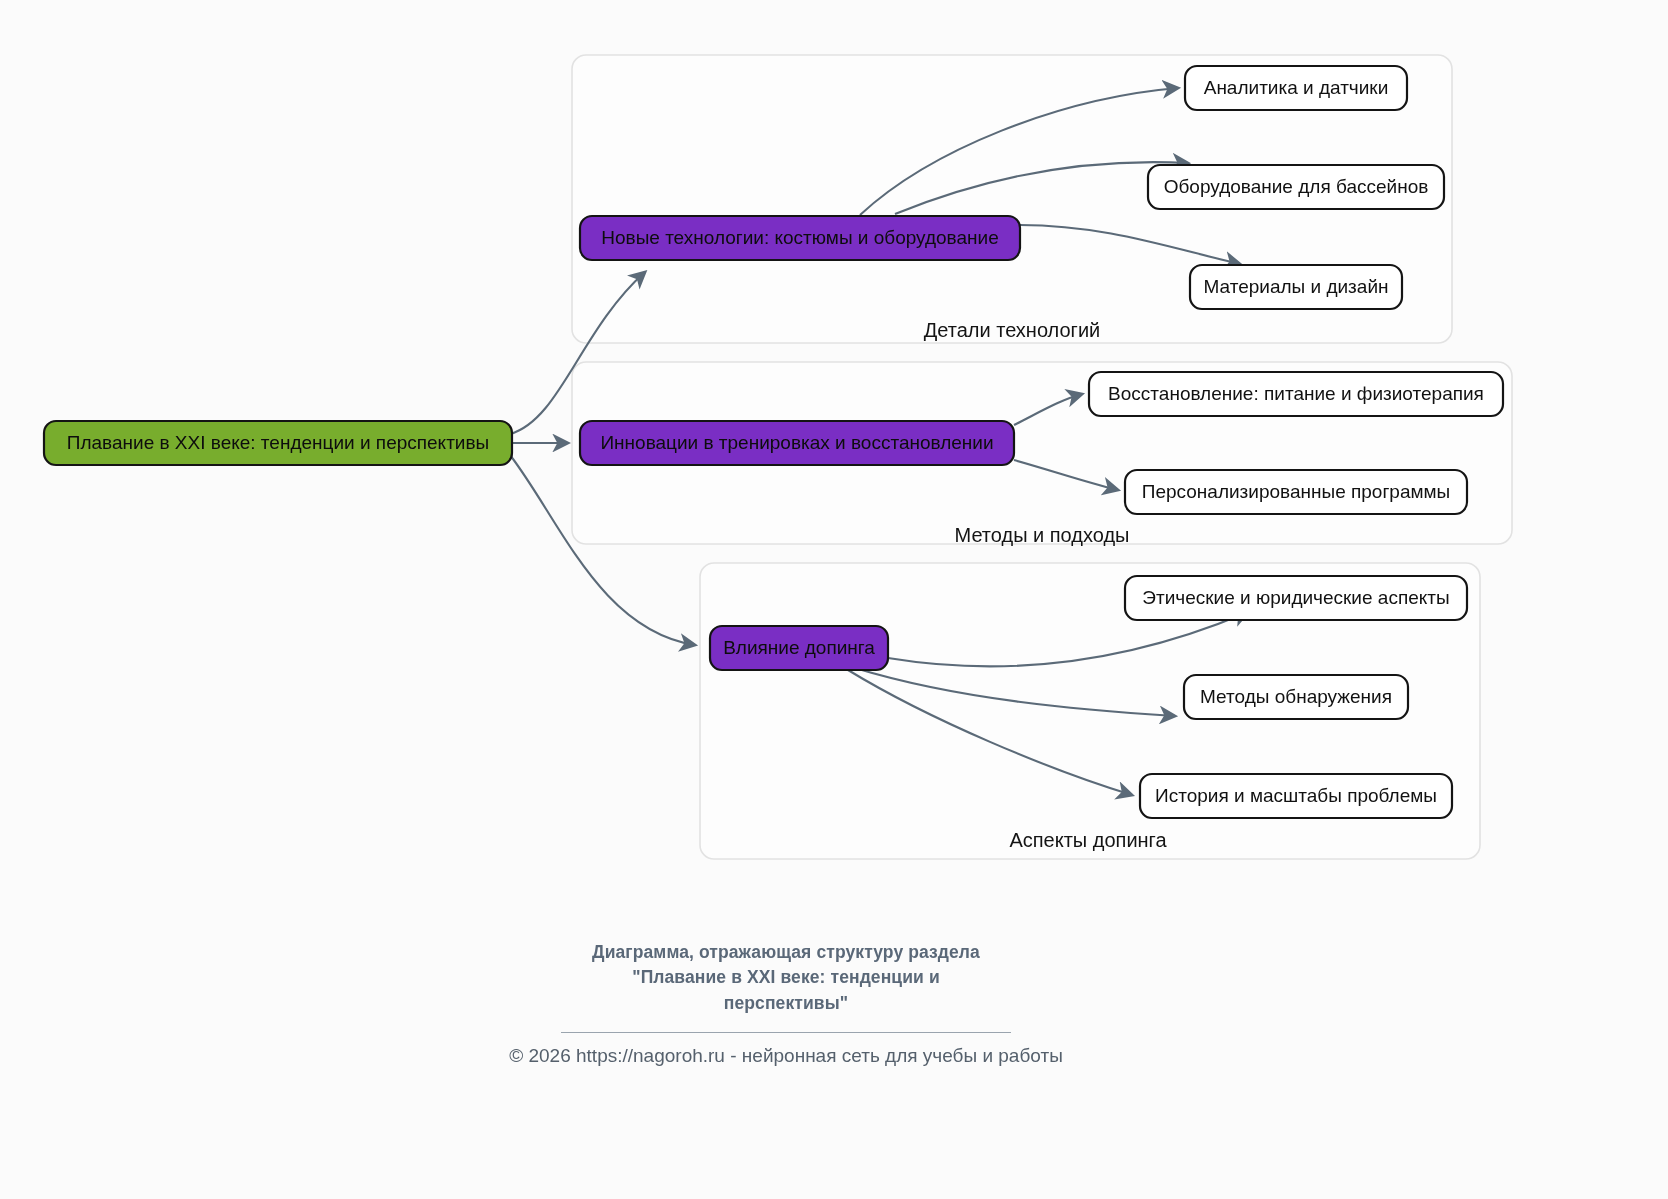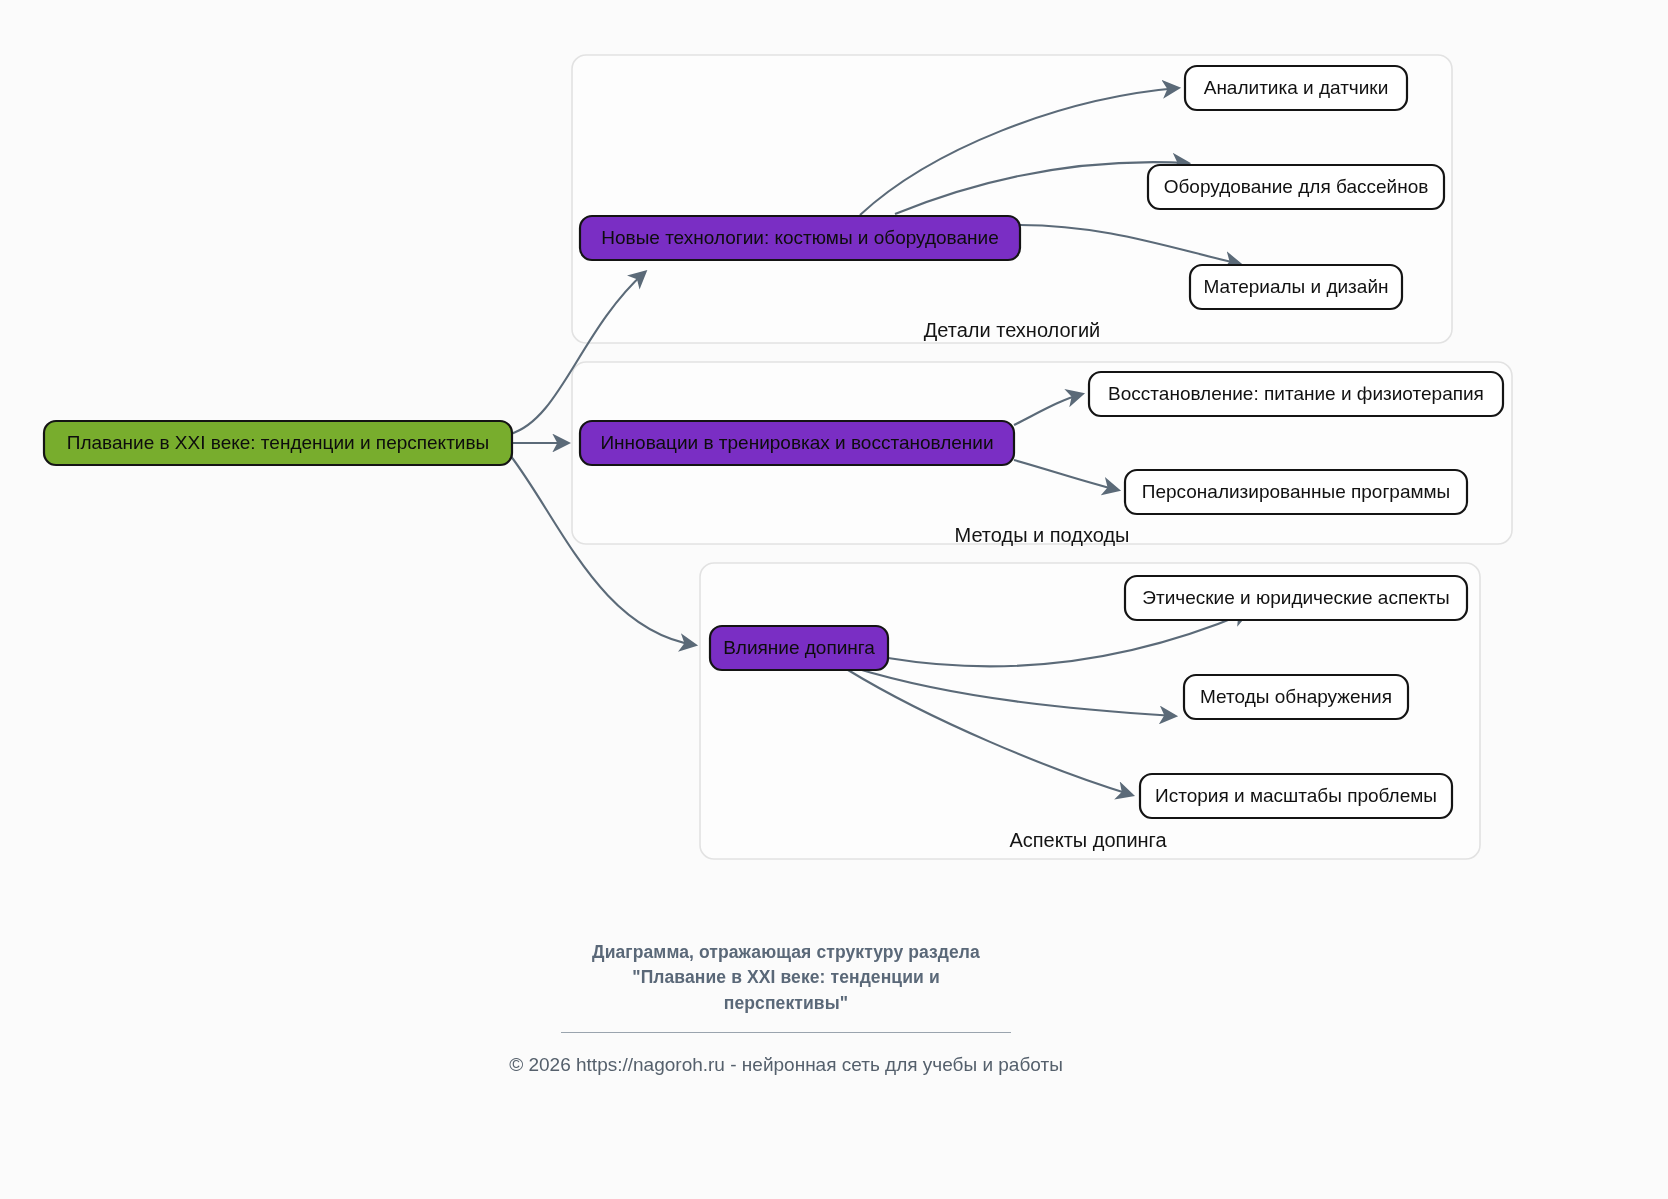--- a/index.html
+++ b/index.html
@@ -88,21 +88,21 @@
   .footer-rule {
     width: 450px;
     height: 0;
     border-top: 1px solid #9aa4ae;
     margin: 16px auto 0 auto;
   }
   .footer-copyright {
     font-family: "Liberation Sans", sans-serif;
     font-size: 19px;
     color: #55606c;
-    margin-top: 21px;
+    margin-top: 12px;
   }
 </style>
 </head>
 <body>
 
 <div id="diagram-root">
   <svg class="canvas" viewBox="0 0 1668 1199" xmlns="http://www.w3.org/2000/svg">
     <defs>
       <marker id="arrowhead" viewBox="0 0 12 12" refX="10" refY="6" markerWidth="9" markerHeight="9" orient="auto-start-reverse">
         <path d="M 0 0 L 12 6 L 0 12 L 3.2 6 Z" fill="#5b6a78"></path>

